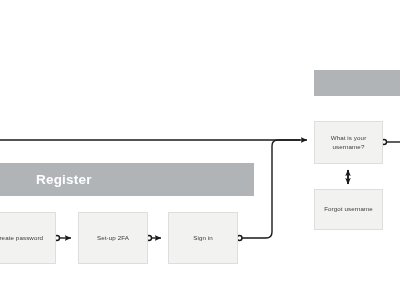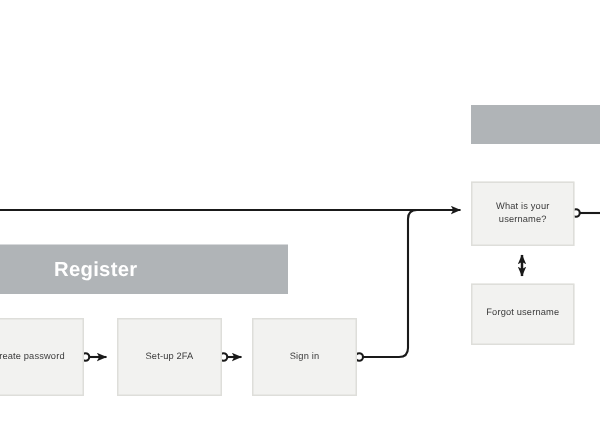--- a/index.html
+++ b/index.html
@@ -98,21 +98,21 @@
       <path d="M386,142 L400,142" stroke="#1a1a1a" stroke-width="1.4" fill="none"></path>
       <circle cx="384" cy="142" r="2.5" fill="#ffffff" stroke="#1a1a1a" stroke-width="1.4"></circle>
     </g>
 
     <g>
       <path d="M348,184 L348,170" stroke="#1a1a1a" stroke-width="1.5" fill="none" marker-end="url(#arrowhead-up)"></path>
       <path d="M348,170 L348,184" stroke="#1a1a1a" stroke-width="1.5" fill="none" marker-end="url(#arrowhead-up)"></path>
     </g>
   </svg>
 
-  <div class="banner" style="left:0px; top:163px; width:192px; height:33px;">
+  <div class="banner" style="left:0px; top:163px; width:254px; height:33px;">
     <span class="banner-label">Register</span>
   </div>
 
   <div class="banner banner-empty" style="left:314px; top:70px; width:86px; height:26px;">
     <span class="banner-label"></span>
   </div>
 
   <div class="node" style="left:-18px; top:212px; width:74px; height:52px;">
     <span class="node-label">Create password</span>
   </div>

